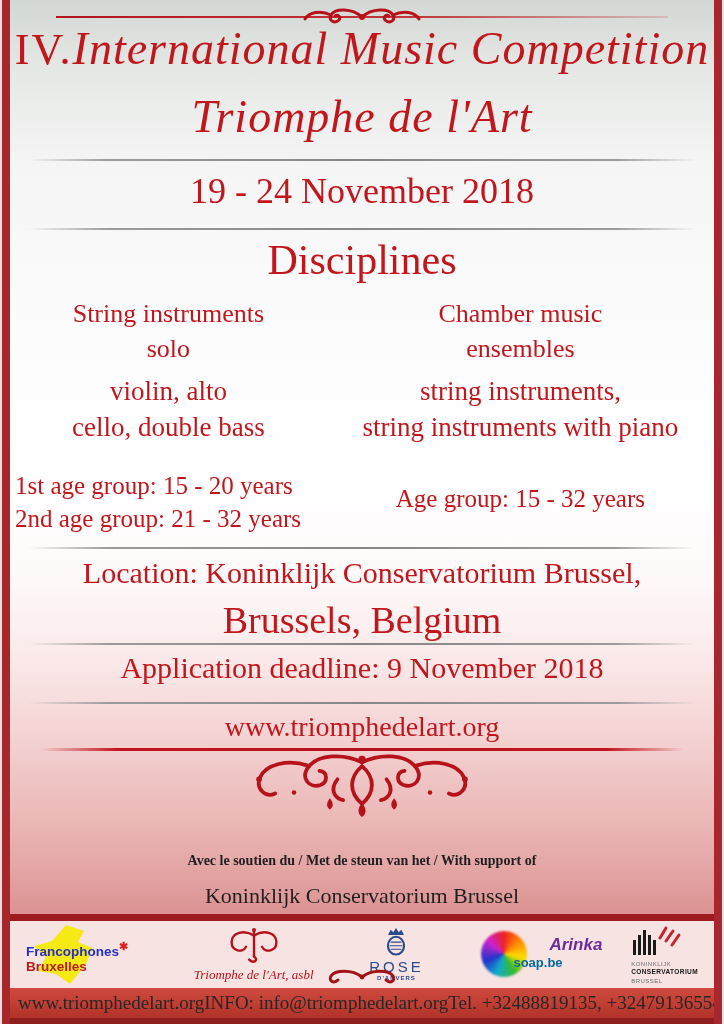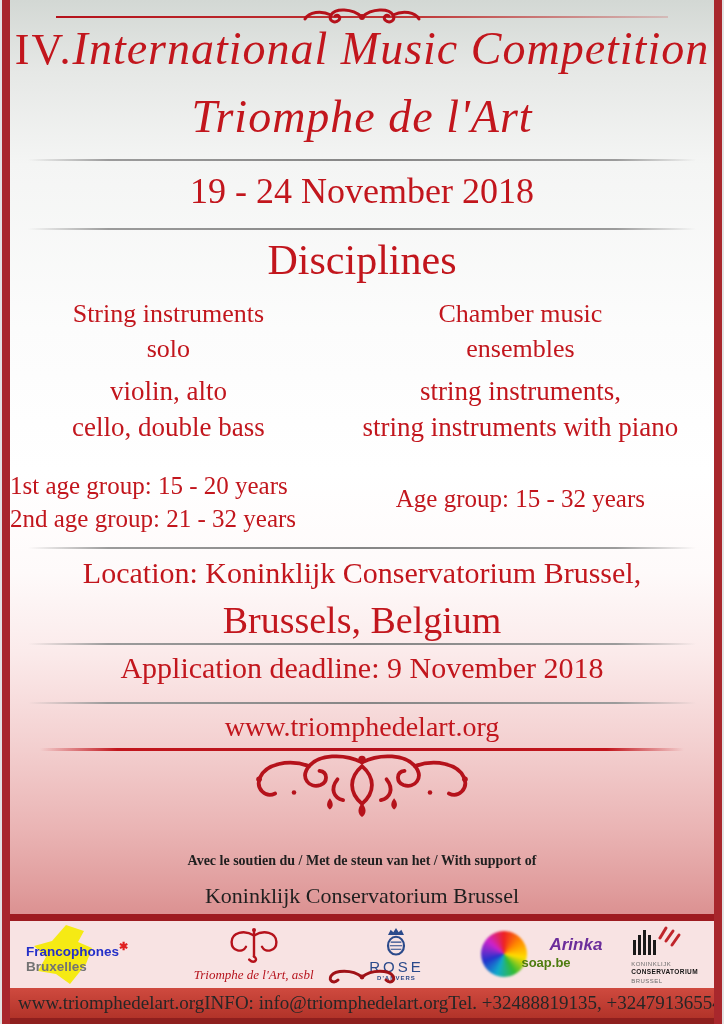--- a/index.html
+++ b/index.html
@@ -23,49 +23,49 @@
       background:linear-gradient(90deg,rgba(194,22,29,0) 0%,#c2161d 12%,#b5121b 50%,#c2161d 88%,rgba(194,22,29,0) 100%);}
   .topline{position:absolute;top:16px;left:56px;right:56px;height:2px;
       background:linear-gradient(90deg,#b5121b 0%,#c03a3a 60%,rgba(200,90,90,.25) 100%);}
   .title{font-style:italic;font-size:46px;line-height:1.25;letter-spacing:1px;}
   .title .prefix{font-style:normal;font-size:44px;letter-spacing:2px;}
   .cols{position:absolute;top:296px;left:10px;right:10px;display:flex;}
   .col-l{width:45%;}
   .col-r{width:55%;}
   .colhead{font-size:26px;line-height:1.35;text-align:center;}
   .colsub{font-size:27px;line-height:1.32;text-align:center;margin-top:8px;}
-  .agegrp-l{font-size:25px;line-height:1.32;text-align:left;margin-top:24px;}
+  .agegrp-l{font-size:25px;line-height:1.32;text-align:left;padding-left:5px;margin-top:24px;}
   .agegrp-r{font-size:25px;text-align:center;margin-top:40px;}
   .strip-line{position:absolute;top:914px;left:0;right:0;height:7px;background:#9e1b20;z-index:2;}
   .strip{position:absolute;top:921px;left:10px;right:10px;height:67px;background:#f8e3e3;z-index:1;
          display:flex;align-items:center;justify-content:space-between;padding:0 16px;}
   .footer{position:absolute;top:988px;left:0;right:0;height:30px;z-index:3;
           background:linear-gradient(180deg,#cf4a3f,#b23329);
           display:flex;align-items:center;justify-content:space-between;
           padding:0 18px;font-size:19px;color:#262626;}
   .bottom-line{position:absolute;top:1018px;left:0;right:0;height:6px;background:#8e1f1e;z-index:3;}
   .logo{position:relative;display:flex;flex-direction:column;align-items:center;justify-content:center;}
   .fr-logo{width:112px;height:62px;}
   .fr-text{position:absolute;left:0;top:16px;font-family:"Liberation Sans",sans-serif;
            font-weight:bold;font-size:13.5px;color:#2430c8;line-height:1.15;}
   .fr-text .star{color:#e02020;font-size:11px;vertical-align:super;}
-  .fr-text .brux{color:#737373;}
+  .fr-text .brux{color:#b91c1c;}
   .tr-caption{font-style:italic;font-size:13px;color:#b5121b;margin-top:1px;white-space:nowrap;}
   .rose-t1{font-family:"Liberation Sans",sans-serif;font-size:15px;font-weight:normal;
            letter-spacing:3px;color:#2b4a8b;line-height:1;}
   .rose-t2{font-family:"Liberation Sans",sans-serif;font-size:6px;font-weight:bold;
            letter-spacing:1px;color:#2b4a8b;line-height:1.4;}
   .arinka{width:96px;height:56px;position:relative;}
   .arinka .swirl{position:absolute;left:2px;top:4px;width:46px;height:46px;border-radius:50%;
       background:conic-gradient(#e22 0deg,#f80 50deg,#fd0 100deg,#3b3 150deg,#1ac 200deg,#23c 250deg,#c2c 310deg,#e22 360deg);
       filter:blur(1px);}
   .arinka .a1{position:absolute;left:26px;top:8px;font-family:"Liberation Sans",sans-serif;
       font-weight:bold;font-style:italic;font-size:17px;color:#6b2d9b;padding-left:44px;}
   .arinka .a2{position:absolute;left:34px;top:28px;font-family:"Liberation Sans",sans-serif;
-      font-weight:bold;font-size:13px;color:#4d7c0f;margin-left:8px;}
+      font-weight:bold;font-size:13px;color:#0369a1;}
   .kcb{display:flex;flex-direction:column;align-items:flex-start;}
   .kcb-t{font-family:"Liberation Sans",sans-serif;line-height:1.35;}
   .kcb-t .k1{font-size:6px;color:#6b6b6b;letter-spacing:.5px;}
   .kcb-t .k2{font-size:6.5px;color:#161616;font-weight:bold;letter-spacing:.4px;}
   .kcb-t .k3{font-size:6px;color:#6b6b6b;letter-spacing:.5px;}
   .nw{white-space:nowrap;}
 </style>
 </head>
 <body>
 

